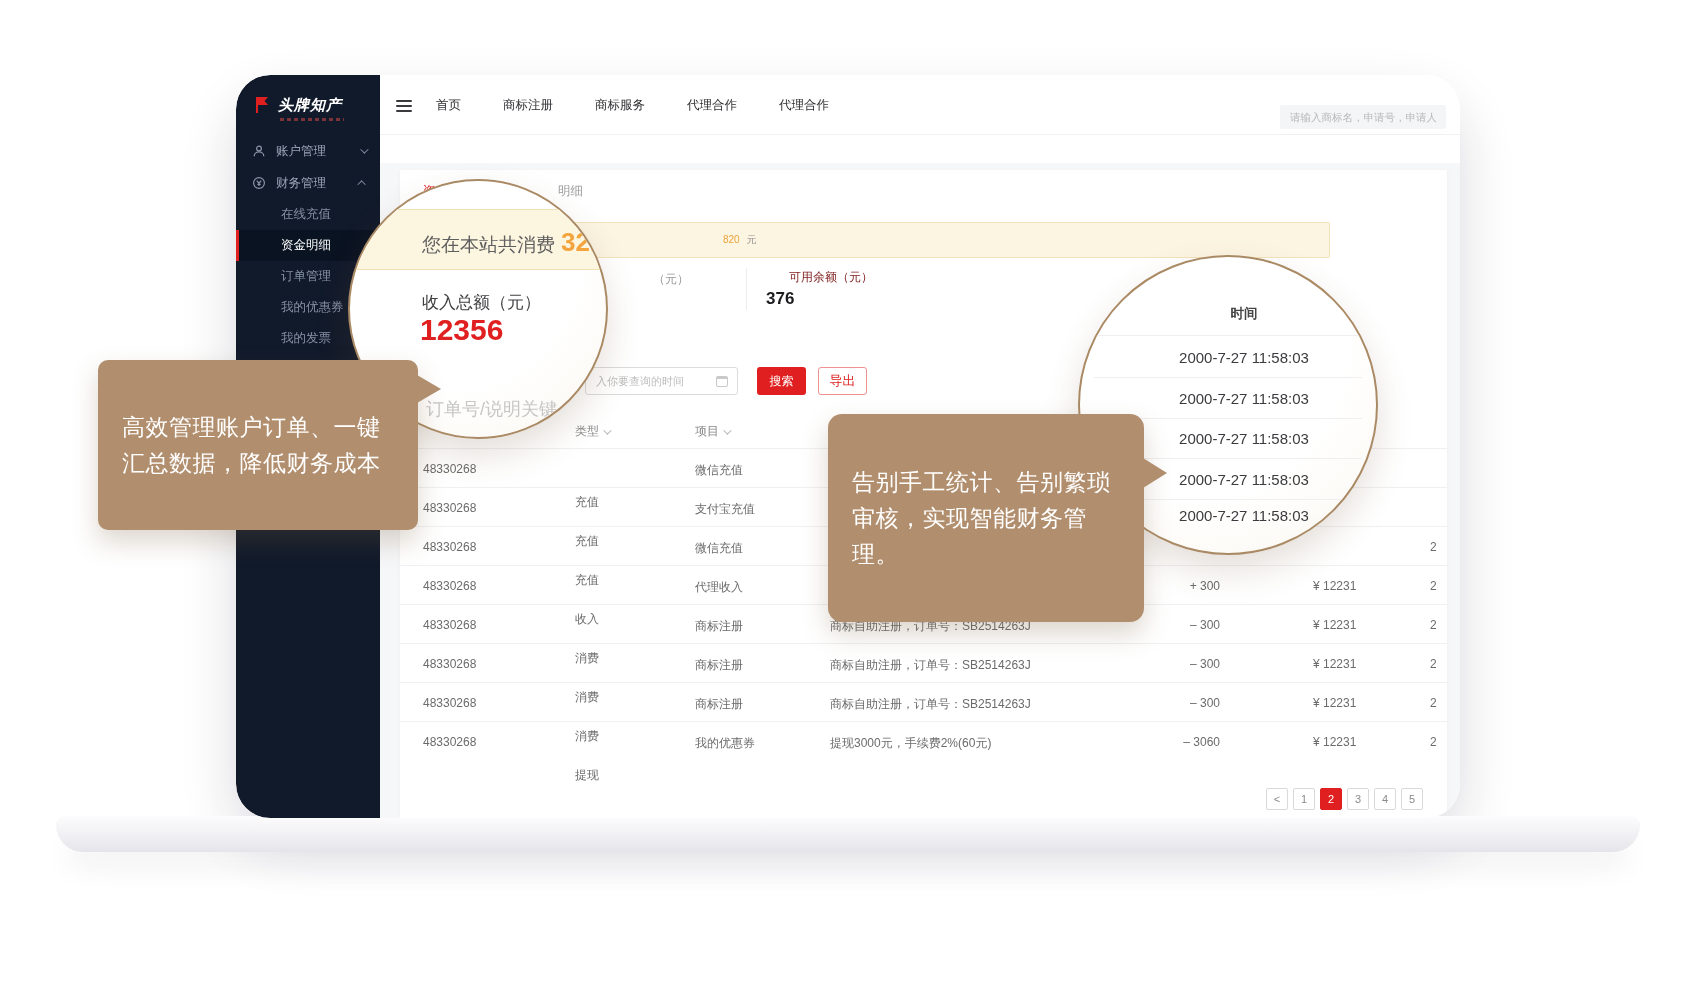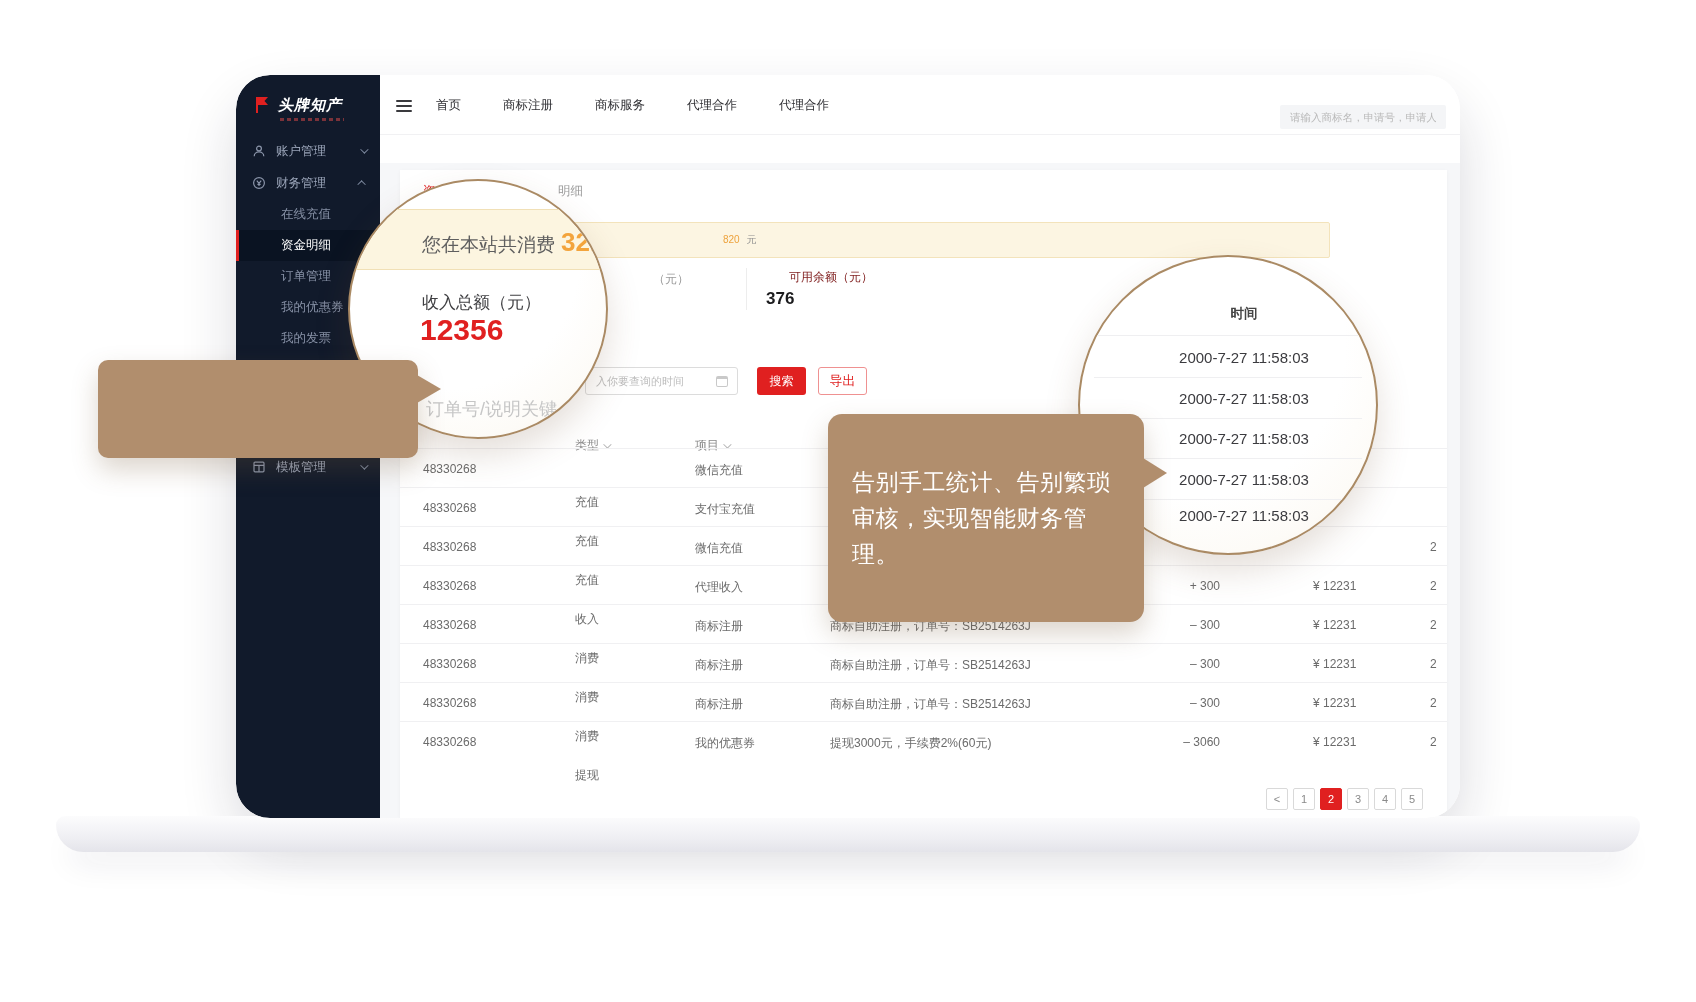--- a/index.html
+++ b/index.html
@@ -68,21 +68,21 @@
   .time-input input { width:118px; height:26px; border:none; outline:none; padding:0 0 0 10px; font-size:11px; color:#6b6b6b; font-family:inherit; background:transparent; }
   .time-input input::placeholder { color:#bdbdbd; }
   .cal { position:absolute; right:9px; top:8px; width:12px; height:11px; border:1px solid #c9c9c9; border-top:3px solid #c9c9c9; border-radius:2px; cursor:pointer; }
   .btn-search { position:absolute; left:357px; top:197px; width:49px; height:28px; background:#e02020; border-radius:3px; color:#fff;
                 font-size:12px; text-align:center; line-height:28px; cursor:pointer; }
   .btn-export { position:absolute; left:418px; top:197px; width:49px; height:28px; background:#fff; border:1px solid #ef9191; border-radius:3px;
                 color:#e02020; font-size:13px; text-align:center; line-height:26px; cursor:pointer; }
 
   
   .thead { position:absolute; left:0; right:0; top:248px; height:30px; font-size:12px; color:#8a8a8a; }
-  .thead .h { position:absolute; top:19px; cursor:pointer; }
+  .thead .h { position:absolute; top:5px; cursor:pointer; }
   .thead .chev { border-color:#b5b5b5; margin-left:4px; }
   .tbody { position:absolute; left:0; right:0; top:278px; }
   .trow { position:relative; height:39px; border-top:1px solid #f0f0f2; font-size:12px; color:#6b6b6b; }
   .trow .c { position:absolute; top:13px; white-space:nowrap; }
   .c1 { left:23px; } .c2 { left:175px;margin-top:32px; } .c3 { left:295px;text-align:center; } .c4 { left:430px; }
   .c5 { left:740px; width:80px; text-align:right; } .c6 { left:913px; } .c7 { left:1030px; }
 
   .pager { position:absolute; left:866px; top:618px; display:flex; gap:5px; }
   .pg { width:22px; height:22px; border:1px solid #d9d9d9; border-radius:2px; background:#fff; color:#8a8a8a;
         font-size:11px; text-align:center; line-height:20px; cursor:pointer; }
@@ -323,20 +323,22 @@
     <div class="l2-time" style="top:133px">2000-7-27 11:58:03</div>
     <div class="l2-sep" style="top:161px"></div>
     <div class="l2-time" style="top:173px">2000-7-27 11:58:03</div>
     <div class="l2-sep" style="top:201px"></div>
     <div class="l2-time" style="top:214px">2000-7-27 11:58:03</div>
     <div class="l2-sep" style="top:242px"></div>
     <div class="l2-time" style="top:250px">2000-7-27 11:58:03</div>
   </div>
 
   <div class="callout callout1">
+    <span>高效管理账户订单、一键
+汇总数据，降低财务成本</span>
     <span class="tail"></span>
   </div>
   <div class="callout callout2">
     <span>告别手工统计、告别繁琐
 审核，实现智能财务管
 理。</span>
     <span class="tail"></span>
   </div>
 
   <div class="laptop-base"></div>

